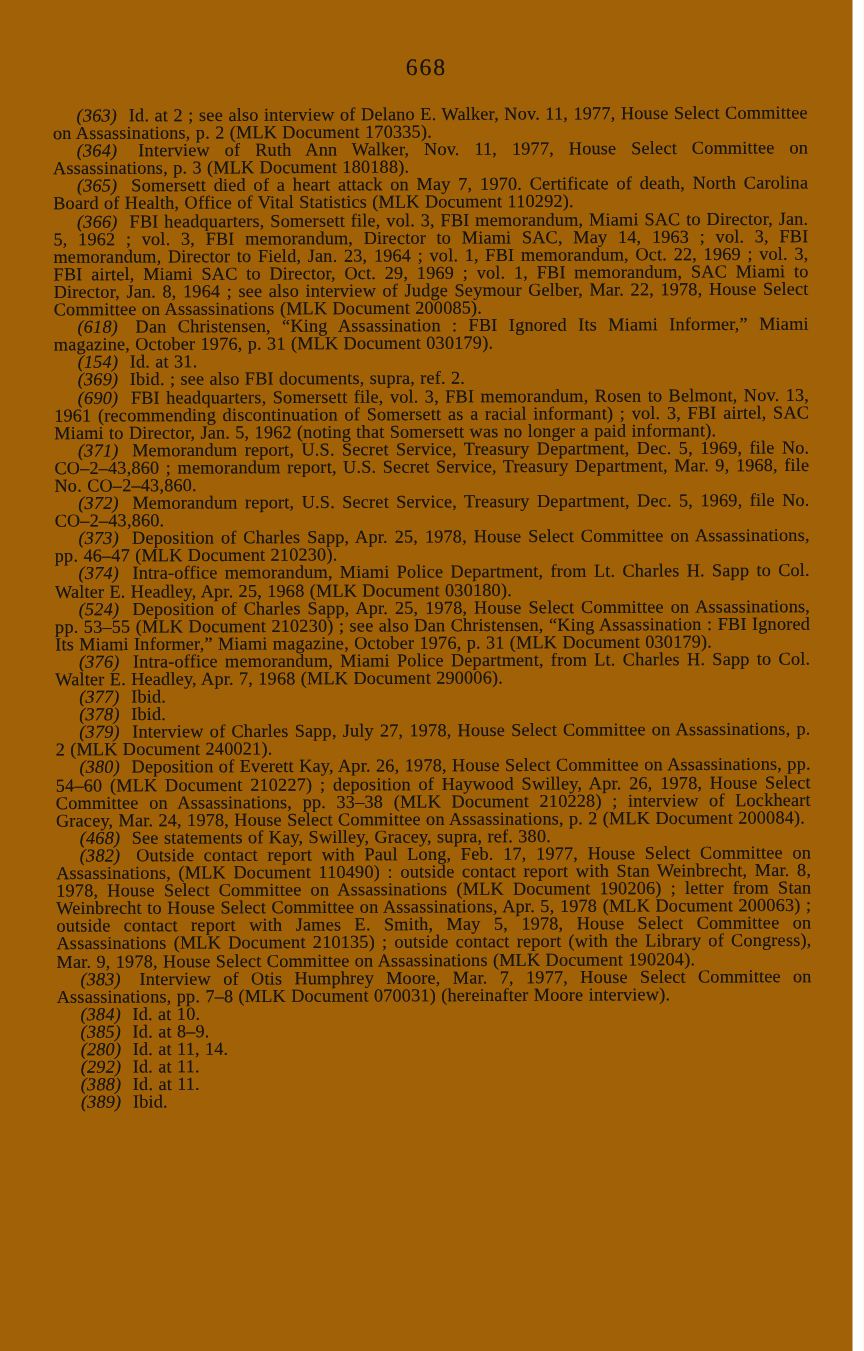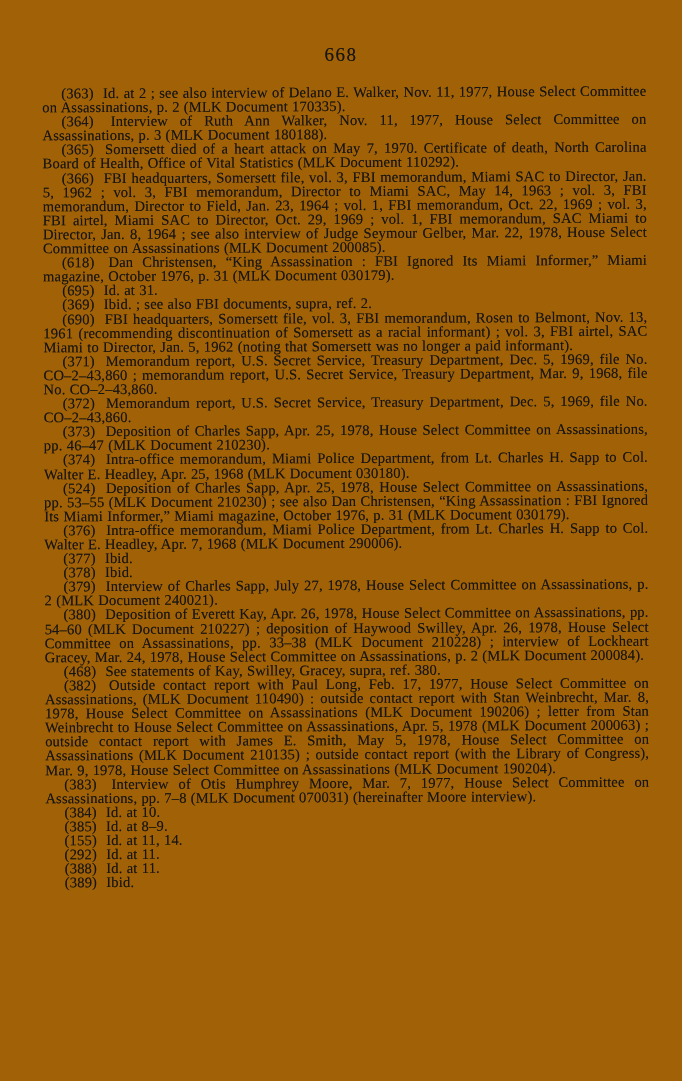--- a/index.html
+++ b/index.html
@@ -39,51 +39,52 @@
     transform: rotate(-0.25deg);
     transform-origin: 50% 50%;
     text-shadow: 0 0 0.45px rgba(20,16,12,0.55);
   }
   .footnote {
     margin: 0;
     padding: 0;
     text-indent: 19px;
   }
   .fn-num {
+    font-style: italic;
     margin-right: 5px;
     white-space: nowrap;
   }
 </style>
 </head>
 <body>
 
 <div class="page">
   <div class="page-number">668</div>
   <div class="text-block">
       <p class="footnote"><span class="fn-num">(363)</span> <span>Id. at 2 ; see also interview of Delano E. Walker, Nov. 11, 1977, House Select Committee on Assassinations, p. 2 (MLK Document 170335).</span></p>
       <p class="footnote"><span class="fn-num">(364)</span> <span>Interview of Ruth Ann Walker, Nov. 11, 1977, House Select Committee on Assassinations, p. 3 (MLK Document 180188).</span></p>
       <p class="footnote"><span class="fn-num">(365)</span> <span>Somersett died of a heart attack on May 7, 1970. Certificate of death, North Carolina Board of Health, Office of Vital Statistics (MLK Document 110292).</span></p>
       <p class="footnote"><span class="fn-num">(366)</span> <span>FBI headquarters, Somersett file, vol. 3, FBI memorandum, Miami SAC to Director, Jan. 5, 1962 ; vol. 3, FBI memorandum, Director to Miami SAC, May 14, 1963 ; vol. 3, FBI memorandum, Director to Field, Jan. 23, 1964 ; vol. 1, FBI memorandum, Oct. 22, 1969 ; vol. 3, FBI airtel, Miami SAC to Director, Oct. 29, 1969 ; vol. 1, FBI memorandum, SAC Miami to Director, Jan. 8, 1964 ; see also interview of Judge Seymour Gelber, Mar. 22, 1978, House Select Committee on Assassinations (MLK Document 200085).</span></p>
       <p class="footnote"><span class="fn-num">(618)</span> <span>Dan Christensen, “King Assassination : FBI Ignored Its Miami Informer,” Miami magazine, October 1976, p. 31 (MLK Document 030179).</span></p>
-      <p class="footnote"><span class="fn-num">(695)</span> <span>Id. at 31.</span></p>
+      <p class="footnote"><span class="fn-num">(154)</span> <span>Id. at 31.</span></p>
       <p class="footnote"><span class="fn-num">(369)</span> <span>Ibid. ; see also FBI documents, supra, ref. 2.</span></p>
       <p class="footnote"><span class="fn-num">(690)</span> <span>FBI headquarters, Somersett file, vol. 3, FBI memorandum, Rosen to Belmont, Nov. 13, 1961 (recommending discontinuation of Somersett as a racial informant) ; vol. 3, FBI airtel, SAC Miami to Director, Jan. 5, 1962 (noting that Somersett was no longer a paid informant).</span></p>
       <p class="footnote"><span class="fn-num">(371)</span> <span>Memorandum report, U.S. Secret Service, Treasury Department, Dec. 5, 1969, file No. CO–2–43,860 ; memorandum report, U.S. Secret Service, Treasury Department, Mar. 9, 1968, file No. CO–2–43,860.</span></p>
       <p class="footnote"><span class="fn-num">(372)</span> <span>Memorandum report, U.S. Secret Service, Treasury Department, Dec. 5, 1969, file No. CO–2–43,860.</span></p>
       <p class="footnote"><span class="fn-num">(373)</span> <span>Deposition of Charles Sapp, Apr. 25, 1978, House Select Committee on Assassinations, pp. 46–47 (MLK Document 210230).</span></p>
       <p class="footnote"><span class="fn-num">(374)</span> <span>Intra-office memorandum, Miami Police Department, from Lt. Charles H. Sapp to Col. Walter E. Headley, Apr. 25, 1968 (MLK Document 030180).</span></p>
       <p class="footnote"><span class="fn-num">(524)</span> <span>Deposition of Charles Sapp, Apr. 25, 1978, House Select Committee on Assassinations, pp. 53–55 (MLK Document 210230) ; see also Dan Christensen, “King Assassination : FBI Ignored Its Miami Informer,” Miami magazine, October 1976, p. 31 (MLK Document 030179).</span></p>
       <p class="footnote"><span class="fn-num">(376)</span> <span>Intra-office memorandum, Miami Police Department, from Lt. Charles H. Sapp to Col. Walter E. Headley, Apr. 7, 1968 (MLK Document 290006).</span></p>
       <p class="footnote"><span class="fn-num">(377)</span> <span>Ibid.</span></p>
       <p class="footnote"><span class="fn-num">(378)</span> <span>Ibid.</span></p>
       <p class="footnote"><span class="fn-num">(379)</span> <span>Interview of Charles Sapp, July 27, 1978, House Select Committee on Assassinations, p. 2 (MLK Document 240021).</span></p>
       <p class="footnote"><span class="fn-num">(380)</span> <span>Deposition of Everett Kay, Apr. 26, 1978, House Select Committee on Assassinations, pp. 54–60 (MLK Document 210227) ; deposition of Haywood Swilley, Apr. 26, 1978, House Select Committee on Assassinations, pp. 33–38 (MLK Document 210228) ; interview of Lockheart Gracey, Mar. 24, 1978, House Select Committee on Assassinations, p. 2 (MLK Document 200084).</span></p>
       <p class="footnote"><span class="fn-num">(468)</span> <span>See statements of Kay, Swilley, Gracey, supra, ref. 380.</span></p>
       <p class="footnote"><span class="fn-num">(382)</span> <span>Outside contact report with Paul Long, Feb. 17, 1977, House Select Committee on Assassinations, (MLK Document 110490) : outside contact report with Stan Weinbrecht, Mar. 8, 1978, House Select Committee on Assassinations (MLK Document 190206) ; letter from Stan Weinbrecht to House Select Committee on Assassinations, Apr. 5, 1978 (MLK Document 200063) ; outside contact report with James E. Smith, May 5, 1978, House Select Committee on Assassinations (MLK Document 210135) ; outside contact report (with the Library of Congress), Mar. 9, 1978, House Select Committee on Assassinations (MLK Document 190204).</span></p>
       <p class="footnote"><span class="fn-num">(383)</span> <span>Interview of Otis Humphrey Moore, Mar. 7, 1977, House Select Committee on Assassinations, pp. 7–8 (MLK Document 070031) (hereinafter Moore interview).</span></p>
       <p class="footnote"><span class="fn-num">(384)</span> <span>Id. at 10.</span></p>
       <p class="footnote"><span class="fn-num">(385)</span> <span>Id. at 8–9.</span></p>
-      <p class="footnote"><span class="fn-num">(155)</span> <span>Id. at 11, 14.</span></p>
+      <p class="footnote"><span class="fn-num">(280)</span> <span>Id. at 11, 14.</span></p>
       <p class="footnote"><span class="fn-num">(292)</span> <span>Id. at 11.</span></p>
       <p class="footnote"><span class="fn-num">(388)</span> <span>Id. at 11.</span></p>
       <p class="footnote"><span class="fn-num">(389)</span> <span>Ibid.</span></p>
     </div>
 </div>
 
 </body></html>

